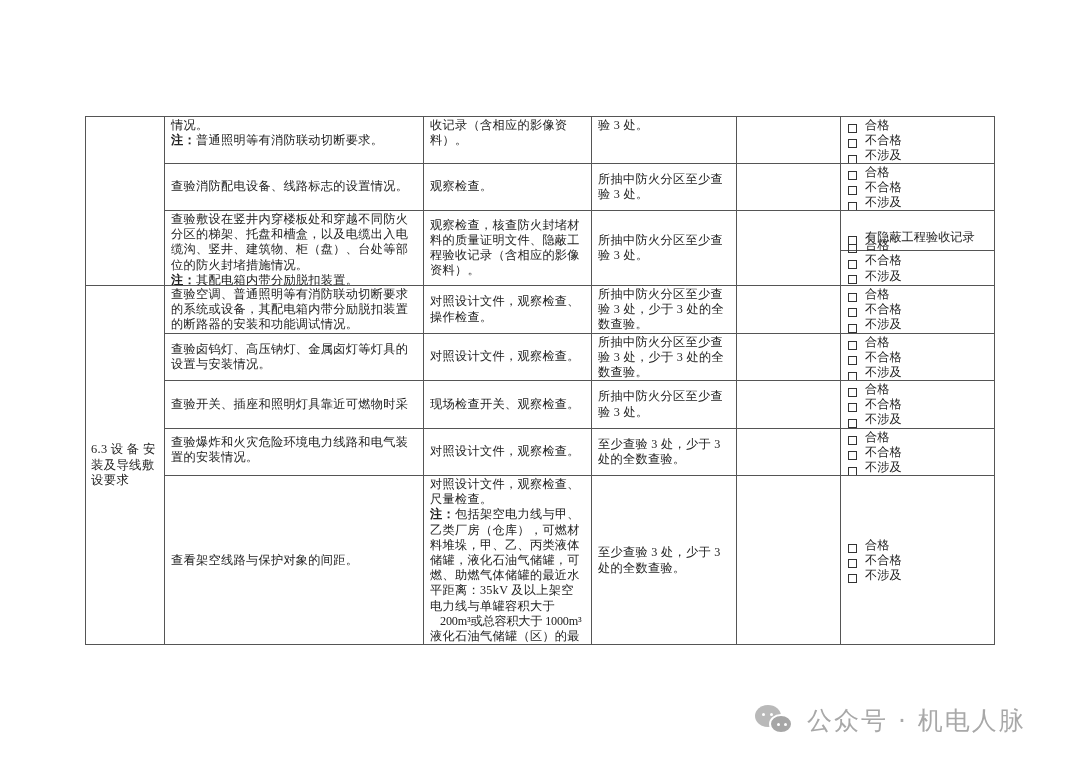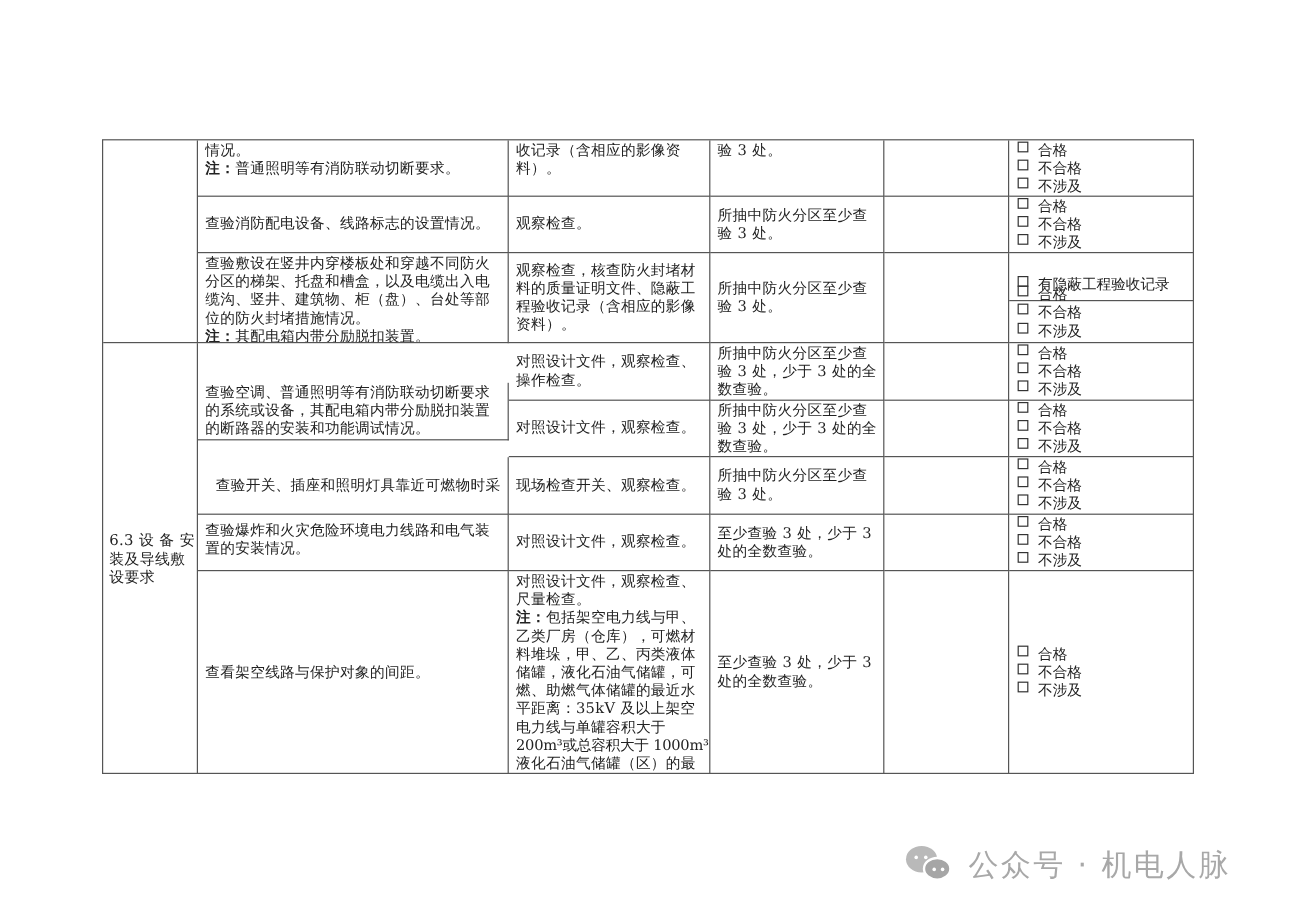--- a/index.html
+++ b/index.html
@@ -1,29 +1,29 @@
 <!DOCTYPE html>
 <html><head>
   <meta charset="utf-8">
   <style>
     * { margin: 0; padding: 0; box-sizing: border-box; }
     html, body { width: 1080px; height: 764px; background: #ffffff; overflow: hidden; }
     body { position: relative; font-family: "DejaVu Serif", "Liberation Serif", serif; color: #222; }
     .page { position: absolute; left: 0; top: 0; width: 1080px; height: 764px; background: #fff; }
     .tbl { position: absolute; left: 85px; top: 116px; width: 910px; height: 529px; border: 1px solid #555; }
     .cell { position: absolute; border-right: 1px solid #555; border-bottom: 1px solid #555; overflow: hidden;
-            font-size: 12.2px; line-height: 15.2px; padding: 0 6px; }
+            font-size: 12.2px; line-height: 15.2px; padding: 0 6px; font-family: Liberation Serif, serif; }
     .cell.nb-r { border-right: none; }
     .cell.nb-b { border-bottom: none; }
     .vmid { display: flex; flex-direction: column; justify-content: center; }
     .vtop { padding-top: 1px; }
     .line { display: block; white-space: nowrap; letter-spacing: 0.3px; }
     .note-prefix { font-weight: bold; }
     .opts { padding-left: 7px; }
-    .opt { display: flex; align-items: flex-start; height: 15.2px; white-space: nowrap; }
+    .opt { display: flex; align-items: flex-end; height: 15.2px; white-space: nowrap; }
     .box { display: inline-block; width: 9px; height: 9px; border: 1px solid #333; margin-right: 8px; flex: 0 0 auto; }
     .section-label { font-size: 12.4px; line-height: 15.5px; padding: 0 5px; }
     .watermark { position: absolute; left: 755px; top: 700px; height: 40px; display: flex; align-items: center;
                  color: #a8a8a8; font-family: "DejaVu Sans", "Liberation Sans", sans-serif; font-size: 25px; letter-spacing: 2px; }
     .wm-icon { position: relative; width: 42px; height: 34px; margin-right: 10px; }
     .bubble { position: absolute; border-radius: 50%; background: #b9b9b9; }
     .b1 { left: 0; top: 2px; width: 26px; height: 22px; }
     .b2 { left: 14px; top: 11px; width: 24px; height: 20px; background: #a6a6a6; border: 2px solid #fff; }
     .eye { position: absolute; width: 3px; height: 3px; background: #fff; border-radius: 50%; }
   </style>
@@ -126,21 +126,21 @@
       <div class="opt">
           <span class="box"></span>
           <span>不合格</span>
         </div>
       <div class="opt">
           <span class="box"></span>
           <span>不涉及</span>
         </div>
     </div>
 
-    <div class="cell vtop" style="left:79px;top:169px;width:259px;height:48px;margin-top:33px;">
+    <div class="cell vtop" style="left:79px;top:169px;width:259px;height:48px;">
       <span class="line">查验空调、普通照明等有消防联动切断要求</span>
       <span class="line">的系统或设备，其配电箱内带分励脱扣装置</span>
       <span class="line">的断路器的安装和功能调试情况。</span>
     </div>
     <div class="cell vmid" style="left:338px;top:169px;width:168px;height:48px;">
       <span class="line">对照设计文件，观察检查、</span>
       <span class="line">操作检查。</span>
     </div>
     <div class="cell vtop" style="left:506px;top:169px;width:145px;height:48px;">
       <span class="line">所抽中防火分区至少查</span>
@@ -156,20 +156,24 @@
       <div class="opt">
           <span class="box"></span>
           <span>不合格</span>
         </div>
       <div class="opt">
           <span class="box"></span>
           <span>不涉及</span>
         </div>
     </div>
 
+    <div class="cell vmid" style="left:79px;top:217px;width:259px;height:47px;">
+      <span class="line">查验卤钨灯、高压钠灯、金属卤灯等灯具的</span>
+      <span class="line">设置与安装情况。</span>
+    </div>
     <div class="cell vmid" style="left:338px;top:217px;width:168px;height:47px;">
       <span class="line">对照设计文件，观察检查。</span>
     </div>
     <div class="cell vtop" style="left:506px;top:217px;width:145px;height:47px;">
       <span class="line">所抽中防火分区至少查</span>
       <span class="line">验 3 处，少于 3 处的全</span>
       <span class="line">数查验。</span>
     </div>
     <div class="cell" style="left:651px;top:217px;width:104px;height:47px;"></div>
     <div class="cell nb-r opts vtop" style="left:755px;top:217px;width:154px;height:47px;">
@@ -180,21 +184,21 @@
       <div class="opt">
           <span class="box"></span>
           <span>不合格</span>
         </div>
       <div class="opt">
           <span class="box"></span>
           <span>不涉及</span>
         </div>
     </div>
 
-    <div class="cell vmid" style="left:79px;top:264px;width:259px;height:48px;align-items:flex-end;">
+    <div class="cell vmid" style="left:79px;top:264px;width:259px;height:48px;">
       <span class="line">查验开关、插座和照明灯具靠近可燃物时采</span>
     </div>
     <div class="cell vmid" style="left:338px;top:264px;width:168px;height:48px;">
       <span class="line">现场检查开关、观察检查。</span>
     </div>
     <div class="cell vmid" style="left:506px;top:264px;width:145px;height:48px;">
       <span class="line">所抽中防火分区至少查</span>
       <span class="line">验 3 处。</span>
     </div>
     <div class="cell" style="left:651px;top:264px;width:104px;height:48px;"></div>
@@ -246,21 +250,21 @@
     <div class="cell nb-b vtop" style="left:338px;top:359px;width:168px;height:169px;">
       <span class="line">对照设计文件，观察检查、</span>
       <span class="line">尺量检查。</span>
       <span class="line"><span class="note-prefix">注：</span><span>包括架空电力线与甲、</span></span>
       <span class="line">乙类厂房（仓库），可燃材</span>
       <span class="line">料堆垛，甲、乙、丙类液体</span>
       <span class="line">储罐，液化石油气储罐，可</span>
       <span class="line">燃、助燃气体储罐的最近水</span>
       <span class="line">平距离：35kV 及以上架空</span>
       <span class="line">电力线与单罐容积大于</span>
-      <span class="line" style="letter-spacing:-0.2px;">200m³或总容积大于 1000m³</span>
+      <span class="line" style="letter-spacing:-0.2px;margin-left:10px;">200m³或总容积大于 1000m³</span>
       <span class="line">液化石油气储罐（区）的最</span>
     </div>
     <div class="cell nb-b vmid" style="left:506px;top:359px;width:145px;height:169px;">
       <span class="line">至少查验 3 处，少于 3</span>
       <span class="line">处的全数查验。</span>
     </div>
     <div class="cell nb-b" style="left:651px;top:359px;width:104px;height:169px;"></div>
     <div class="cell nb-r nb-b opts vmid" style="left:755px;top:359px;width:154px;height:169px;">
       <div class="opt">
           <span class="box"></span>

